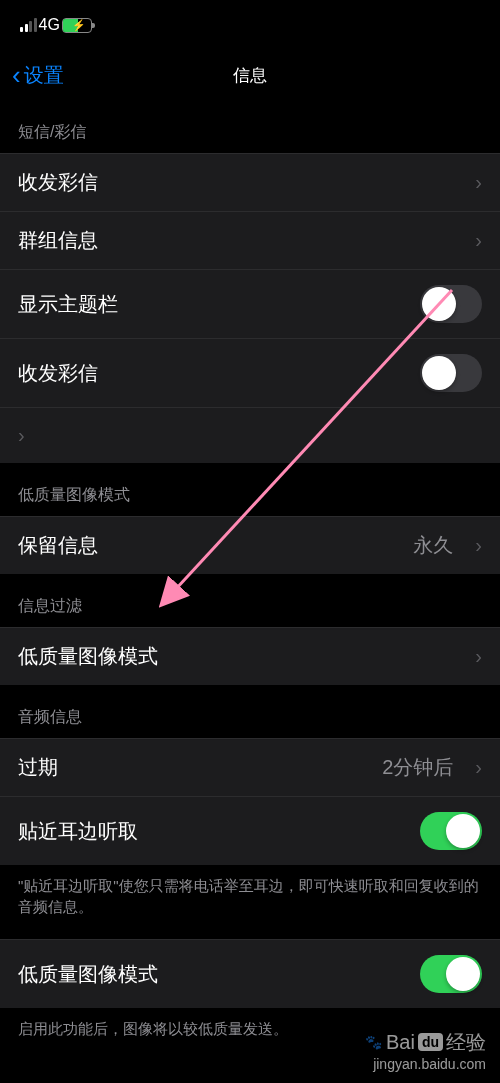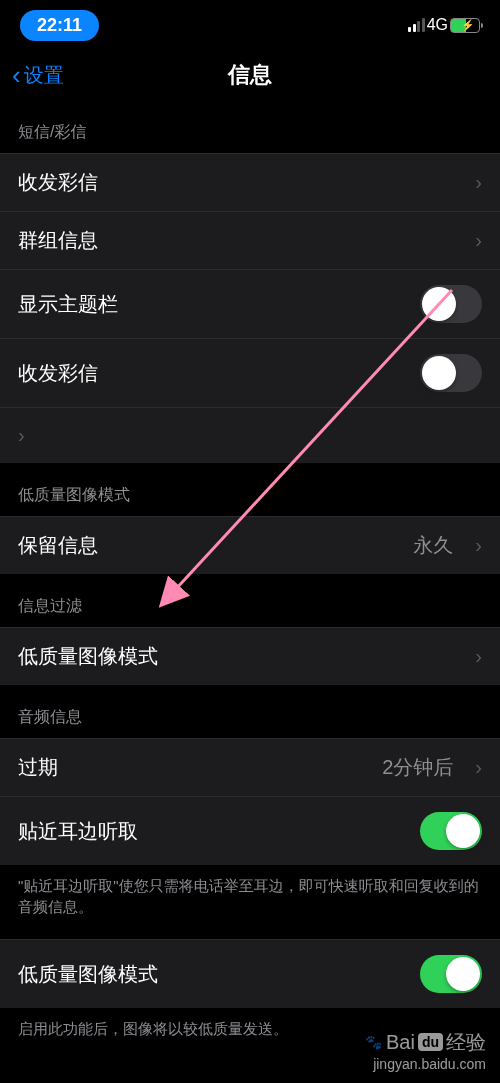--- a/index.html
+++ b/index.html
@@ -60,22 +60,22 @@
       align-items: center;
       color: #0a84ff;
       font-size: 20px;
       gap: 3px;
     }
     .back-chevron { font-size: 26px; font-weight: 300; }
     .nav-title {
       position: absolute;
       left: 50%;
       transform: translateX(-50%);
-      font-size: 22px;
-      font-weight: 700;
+      font-size: 17px;
+      font-weight: 400;
     }
     .section-header {
       color: #8e8e93;
       font-size: 16px;
       padding: 22px 18px 10px;
     }
     .row {
       background: #1c1c1e;
       padding: 15px 18px;
       display: flex;
@@ -125,21 +125,20 @@
       line-height: 1.3;
     }
     .watermark .brand { font-size: 20px; font-weight: 400; display: flex; align-items: center; justify-content: flex-end; gap: 3px; }
     .du-box { background: rgba(255,255,255,0.6); color: #000; padding: 0 4px; border-radius: 4px; font-size: 14px; font-weight: 700; }
     .paw { font-size: 14px; }
   </style>
 </head>
 <body>
 
 <div class="status-bar">
-  <div class="time-pill">22:11</div>
   <div class="status-right">
     <span class="signal-icon">
         <span></span>
         <span></span>
         <span></span>
         <span></span>
       </span>
     <span>4G</span>
     <div class="battery">
         <div class="battery-fill"></div>

